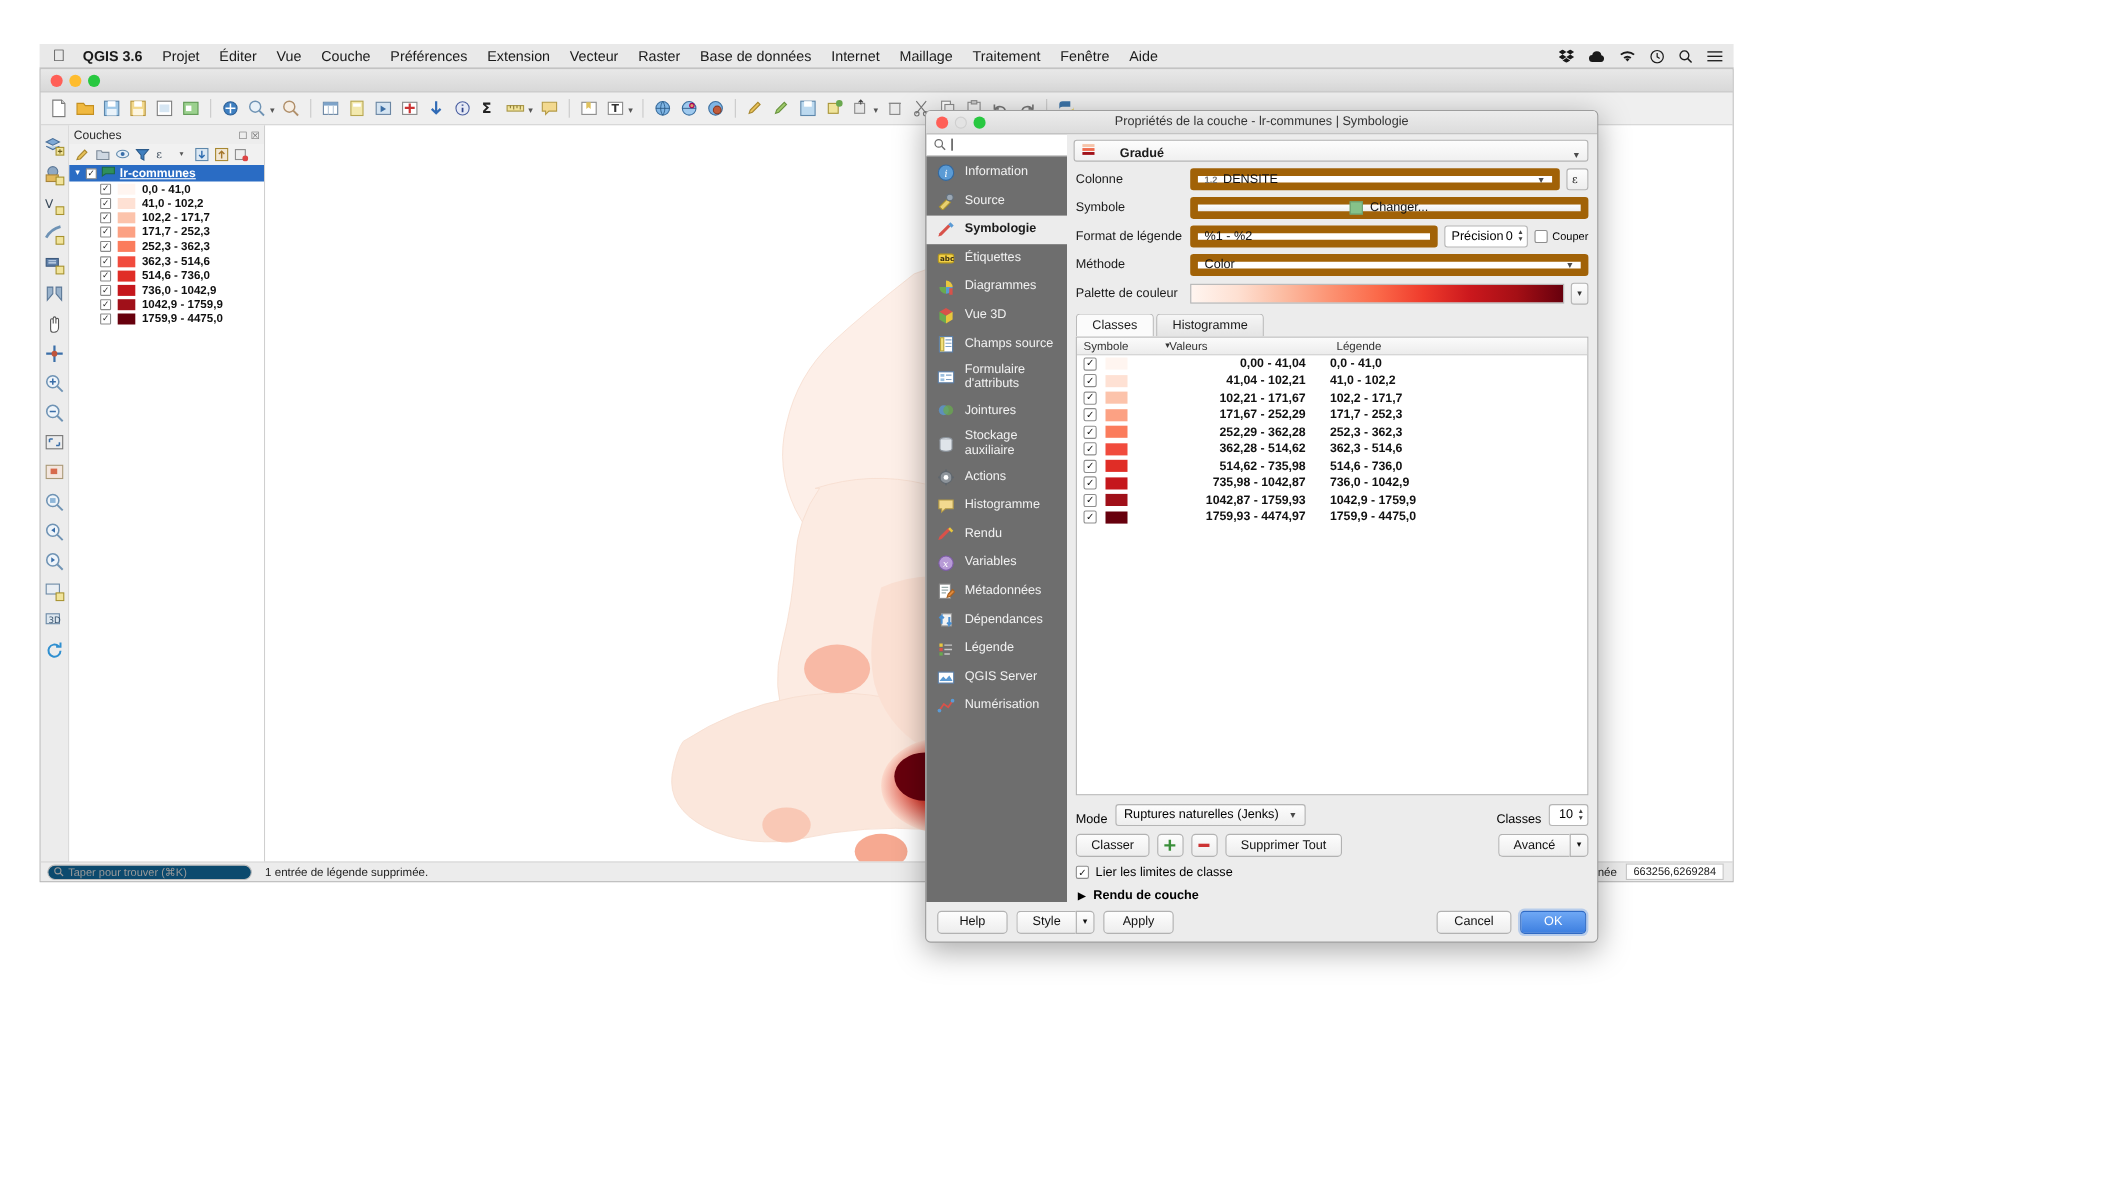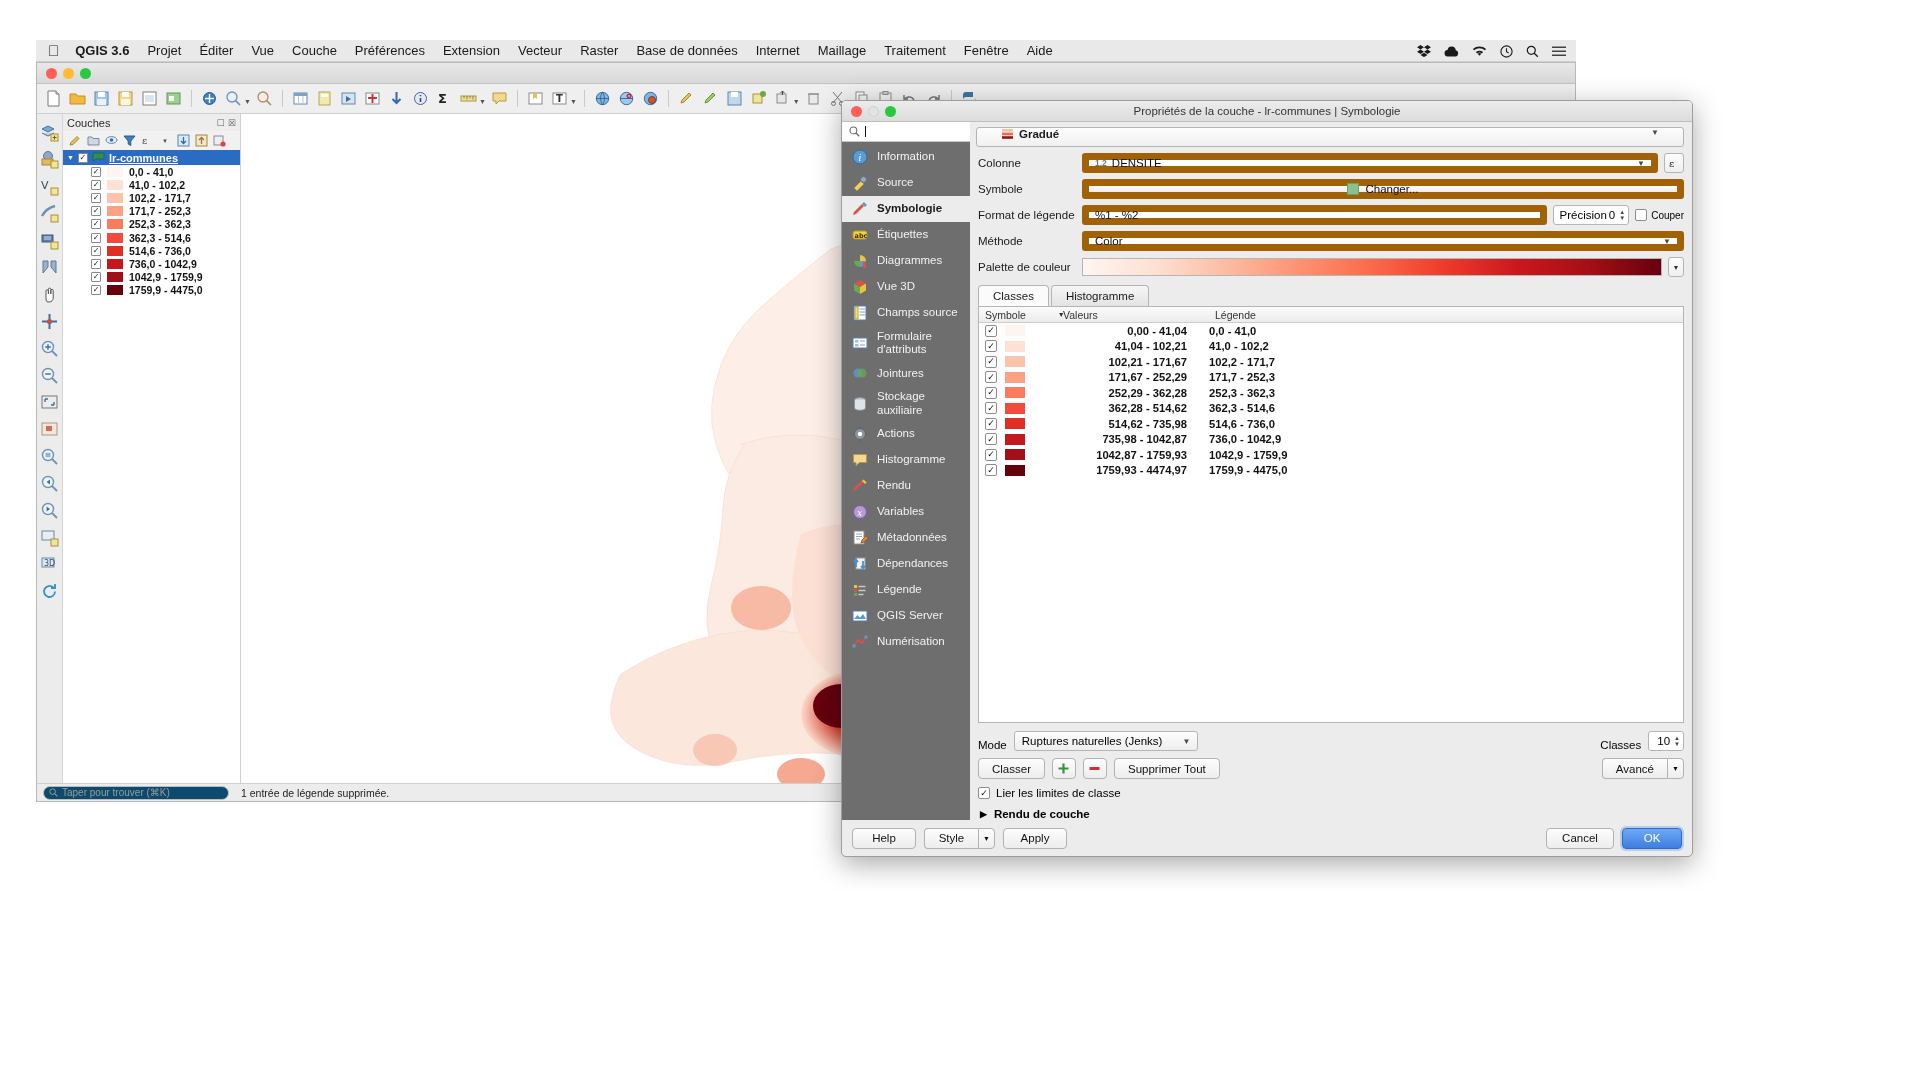--- a/index.html
+++ b/index.html
@@ -107,21 +107,21 @@
   }
   .sb-msg { margin-left: 12px; }
   .sb-coord-lbl { margin-left: auto; margin-right: 8px; }
   .sb-coord-val {
     background: #fff; border: 1px solid #c4c4c4; padding: 1px 6px;
     font-size: 10px; margin-right: 8px;
   }
 
   
   .dlg {
-    position: absolute; left: 841px; top: 100px; width: 852px; height: 757px;
+    position: absolute; left: 841px; top: 100px; width: 612px; height: 757px;
     background: #ececec; border: 1px solid #9d9d9d; border-radius: 5px;
     box-shadow: 0 7px 28px rgba(0,0,0,.34);
     display: flex; flex-direction: column; overflow: hidden;
   }
   .dlg-title {
     height: 21px; background: linear-gradient(#ececec,#dcdcdc);
     border-bottom: 1px solid #bfbfbf; display: flex; align-items: center; position: relative; flex: none;
   }
   .dlg-title-text {
     position: absolute; left: 0; right: 0; text-align: center;
@@ -143,21 +143,21 @@
   }
   .side-item.active { background: #ececec; color: #1a1a1a; font-weight: bold; }
   .side-ico { width: 18px; height: 18px; flex: none; display:flex; align-items:center; justify-content:center; }
 
   
   .dlg-content { flex: 1; background: #ececec; display: flex; flex-direction: column; min-width: 0; }
   .renderer-bar { padding: 5px 8px 3px 6px; }
   .combo {
     height: 20px; background: linear-gradient(#fdfdfd,#f0f0f0);
     border: 1px solid #b5b5b5; border-radius: 3px;
-    display: flex; align-items: flex-start; padding: 0 24px; gap: 5px;
+    display: flex; align-items: flex-end; padding: 0 6px; gap: 22px;
     font-size: 11.5px; color: #1a1a1a; position: relative;
   }
   .combo .arrow { margin-left: auto; font-size: 8px; color: #4a4a4a; }
   .combo.bold { font-weight: bold; }
 
   .form { padding: 0 8px; }
   .frow { display: flex; align-items: center; height: 26px; gap: 6px; }
   .flabel { width: 98px; font-size: 11.5px; color: #1a1a1a; flex: none; }
   .field {
     flex: 1; height: 20px; background: #fff; border: 7px solid #a16207; border-radius: 3px;
@@ -212,21 +212,21 @@
   .th.val { width: 152px; }
   .trow { display: flex; align-items: center; height: 15.5px; font-size: 11.2px; color: #111; }
   .td-sym { width: 78px; display: flex; align-items: center; gap: 8px; padding-left: 6px; }
   .td-sw { width: 20px; height: 11px; flex: none; }
   .td-val { width: 152px; text-align: right; padding-right: 22px; font-weight: bold; }
   .td-leg { flex: 1; font-weight: bold; }
 
   .mode-row { display: flex; align-items: flex-end; padding: 8px 8px 0 8px; gap: 7px; font-size: 11.5px; }
   .mode-combo {
     height: 20px; background: linear-gradient(#fdfdfd,#eeeeee); border: 1px solid #b5b5b5;
-    border-radius: 3px; display: flex; align-items: center; padding: 0 7px; gap: 20px; font-size: 11.5px;
+    border-radius: 3px; display: flex; align-items: center; padding: 0 7px; gap: 9px; font-size: 11.5px;
   }
   .classes-spin {
     height: 20px; background: #fff; border: 1px solid #b5b5b5; border-radius: 3px;
     display: flex; align-items: center; padding: 0 3px 0 8px; font-size: 11.5px;
   }
   .btn {
     height: 21px; padding: 0 13px; background: linear-gradient(#fdfdfd,#ededed);
     border: 1px solid #b2b2b2; border-radius: 4px; font-size: 11.5px; color: #111;
     display: flex; align-items: center; justify-content: center; white-space: nowrap;
   }

